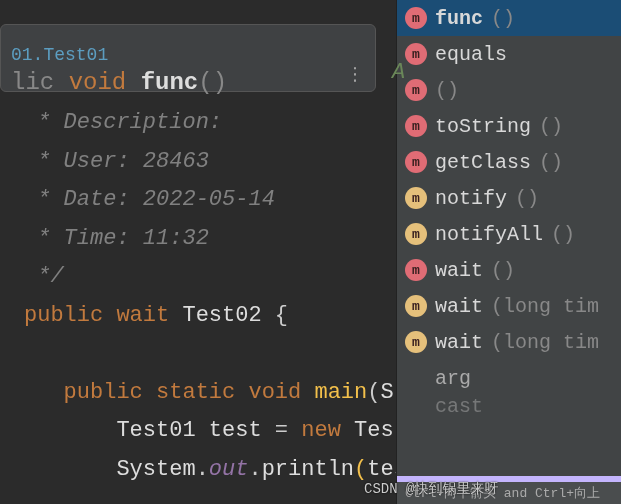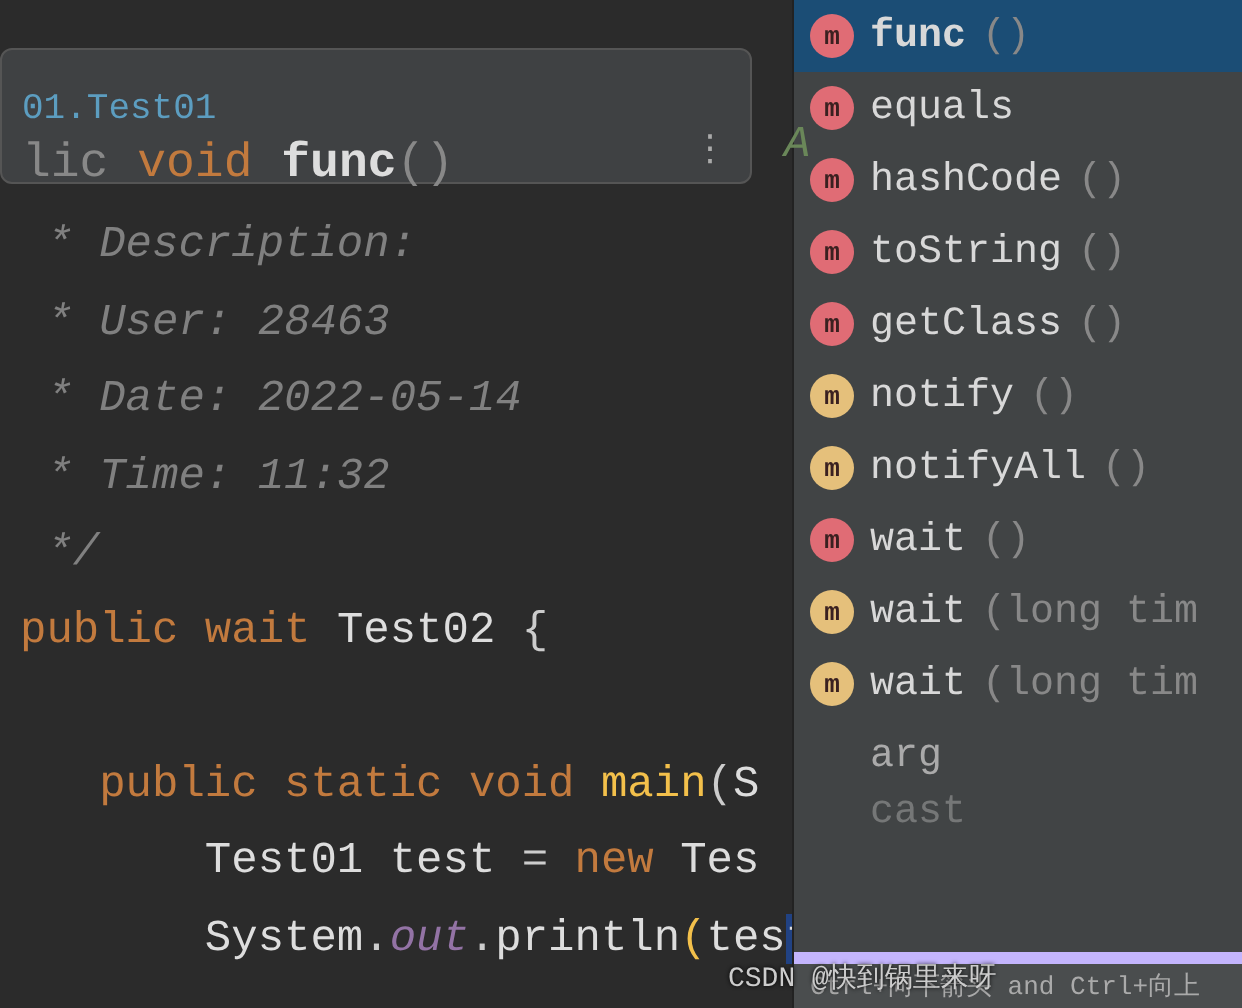--- a/index.html
+++ b/index.html
@@ -5,21 +5,21 @@
 *{margin:0;padding:0;box-sizing:border-box}
 body{width:621px;height:504px;background:#2b2b2b;font-family:'Consolas','Courier New',monospace;font-size:22px;overflow:hidden;position:relative;font-style:italic}
 .nrm{font-style:normal}
 .tooltip{position:absolute;left:0;top:24px;width:376px;height:68px;background:#3f4143;border:1px solid #555;border-radius:6px;padding:20px 10px;z-index:5}
 .tt-path{font-size:18px;color:#5c9dc0;font-style:normal}
 .tt-sig{font-size:24px;color:#888;margin-top:4px;font-style:normal}
 .tt-sig .kw{color:#c27a3e}
 .tt-sig .fn{color:#ddd;font-weight:bold}
 .tt-more{position:absolute;right:10px;top:38px;color:#aaa;font-style:normal;font-size:18px;letter-spacing:1px}
 .code{position:absolute;left:0;top:104px;width:621px;color:#808080;line-height:1.75}
-.code .ln{white-space:pre;padding-left:10px}
+.code .ln{white-space:pre;padding-left:24px}
 .kw{color:#c27a3e;font-style:normal}
 .cls{color:#ddd;font-style:normal}
 .fn2{color:#f3c04b;font-style:normal}
 .fld{color:#9373a5;font-style:italic}
 .pun{color:#ccc;font-style:normal}
 .cmt{color:#808080}
 .hl{background:#214283}
 .popup{position:absolute;right:0;top:0;width:225px;height:504px;background:#414445;border-left:1px solid #222;font-style:normal;font-size:20px;color:#ccc;overflow:hidden}
 .row{height:36px;display:flex;align-items:center;padding-left:8px;gap:8px}
 .row.sel{background:#1b4d75}
@@ -69,21 +69,20 @@
         <div class="ic m">m</div>
         <span class="nm b">func</span>
         <span class="pr">()</span>
       </div>
       <div class="row">
         <div class="ic m">m</div>
         <span class="nm">equals</span>
       </div>
       <div class="row">
         <div class="ic m">m</div>
-        <span class="nm">hashCode</span>
         <span class="pr">()</span>
       </div>
       <div class="row">
         <div class="ic m">m</div>
         <span class="nm">toString</span>
         <span class="pr">()</span>
       </div>
       <div class="row">
         <div class="ic m">m</div>
         <span class="nm">getClass</span>

